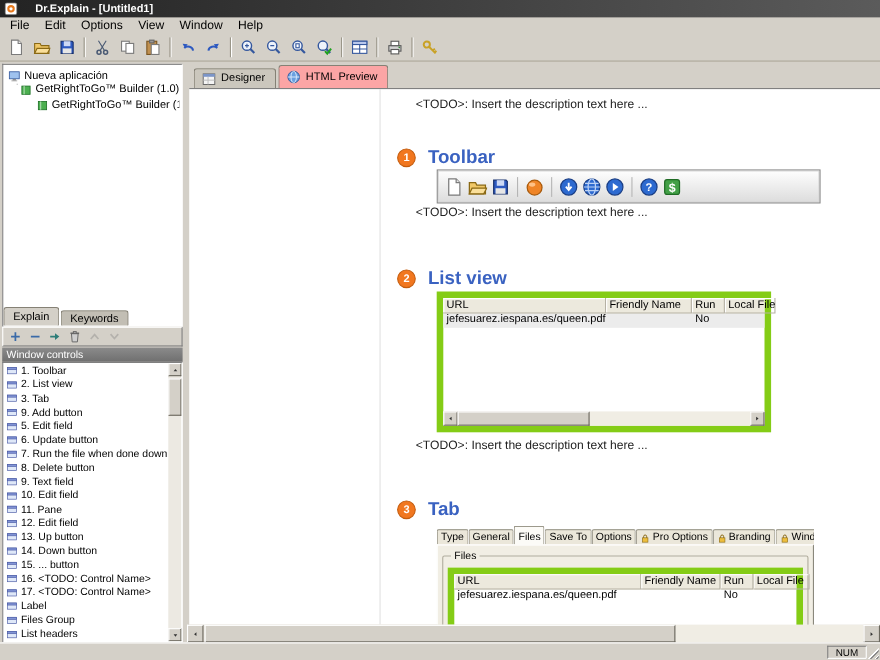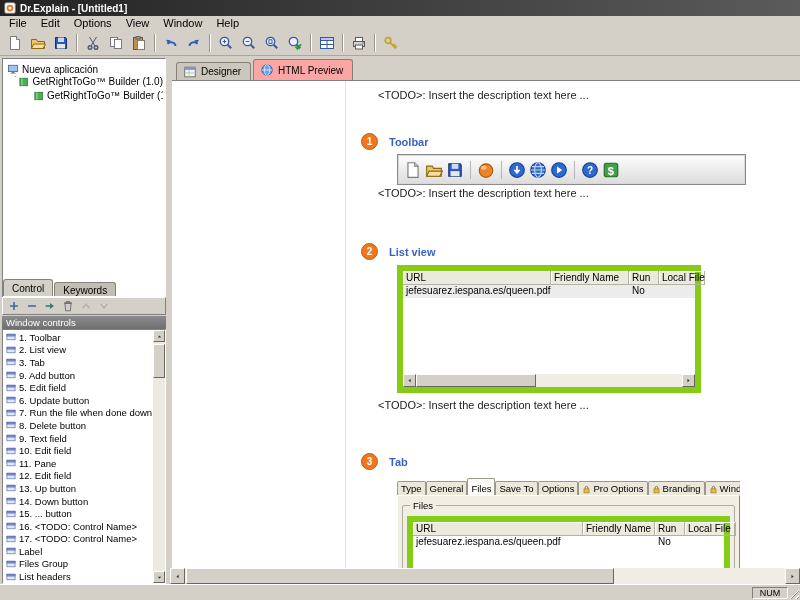--- a/index.html
+++ b/index.html
@@ -8,21 +8,21 @@
        font-family:"Liberation Sans",sans-serif;font-size:11px}
   .icon{display:inline-block;flex:none}
   .icon svg{width:100%;height:100%;display:block}
   svg text{font-family:"Liberation Sans",sans-serif}
   .sz18{width:18px;height:18px}.sz16{width:16px;height:16px}.sz14{width:14px;height:14px}
   .sz12{width:12px;height:12px}.sz10{width:10px;height:10px}.sz9{width:9px;height:9px}
   .sz7{width:7px;height:7px}
   button{background:none;border:none;padding:0;font:inherit;cursor:default}
 
   
-  .titlebar{position:absolute;left:0;top:0;width:800px;height:16px;display:flex;align-items:center;gap:4px;
+  .titlebar{position:absolute;left:0;top:0;width:800px;height:16px;display:flex;align-items:center;gap:16px;
             padding:0 4px;background:linear-gradient(90deg,#232323,#5b5b5b);color:#fff;font-size:10px;font-weight:bold}
   .menubar{position:absolute;left:0;top:16px;width:800px;height:14px;display:flex;padding-left:2px;background:#d4d0c8}
   .menu-item{padding:1px 7px}
   .apptoolbar{position:absolute;left:0;top:30px;width:800px;height:26px;display:flex;align-items:center;
               padding-left:4px;background:#d4d0c8;border-bottom:1px solid #aca899}
   .tb-group{display:flex;align-items:center;gap:1px}
   .tb-btn{width:22px;height:22px;display:flex;align-items:center;justify-content:center}
   .tb-sep{width:2px;height:18px;border-left:1px solid #9a9689;border-right:1px solid #fff;margin:0 4px}
 
   
@@ -59,21 +59,21 @@
         border:1px solid #858175;border-bottom:none;border-radius:3px 3px 0 0;margin-right:2px;height:18px}
   .mtab.active{background:#fca5a5;height:21px;position:relative;z-index:2}
   .content{position:absolute;left:172px;top:80px;width:628px;height:488px;background:#fff;border-top:1px solid #808080;overflow:hidden}
   .vline{position:absolute;left:173px;top:0;bottom:0;width:1px;background:#e2e2e2}
   .todo{position:absolute;font-size:11px;color:#222;white-space:nowrap}
   .todo-1{left:206px;top:8px}.todo-2{left:206px;top:106px}.todo-3{left:206px;top:318px}
   .sec{position:absolute;display:flex;align-items:center;gap:11px}
   .sec1{left:189px;top:52px}.sec2{left:189px;top:162px}.sec3{left:189px;top:372px}
   .sec-num{width:17px;height:17px;border-radius:50%;background:#f1771f;color:#fff;font-weight:bold;font-size:10px;
            display:flex;align-items:center;justify-content:center;border:1px solid #c45c0d}
-  .sec-title{color:#3a62c1;font-weight:bold;font-size:11px}
+  .sec-title{color:#3a62c1;font-weight:bold;font-size:17px}
 
   .shot-toolbar{position:absolute;left:225px;top:73px;width:349px;height:31px;border:1px solid #8a8a8a;
                 background:linear-gradient(#fefefe,#dcdcdc);box-shadow:inset 0 0 0 1px #d8d8d8;
                 display:flex;align-items:center;padding:0 6px;gap:3px}
   .pt-group{display:flex;align-items:center;gap:3px}
   .pt-sep{width:1px;height:18px;background:#b5b5b5;margin:0 3px}
 
   .lv{position:absolute;background:#fff;border:6px solid #84cc16}
   .lv-head{display:flex;height:14px;background:#ece9dd}
   .lv-col{flex:none;font-size:10px;padding:1px 3px;white-space:nowrap;overflow:hidden;
@@ -328,21 +328,21 @@
             <rect x="4.5" y="3" width="1.5" height="10" fill="#a5d6a7"></rect>
           </svg>
         </span>
         <span>GetRightToGo™ Builder (1.0)</span>
       </div>
     </div>
 </div>
 
 <div class="left-tabs">
 
-<span class="ltab active"><span>Control</span></span>
+<span class="ltab active"><span>Explain</span></span>
     <span class="ltab"><span>Keywords</span></span>
   </div>
 
 <div class="mini-toolbar">
 
 <button class="mini-btn">
       <span class="icon sz14">
         <svg viewBox="0 0 16 16" xmlns="http://www.w3.org/2000/svg">
           <path d="M8 3.5v9M3.5 8h9" stroke="#3a6aa8" stroke-width="1.8"></path>
         </svg>

